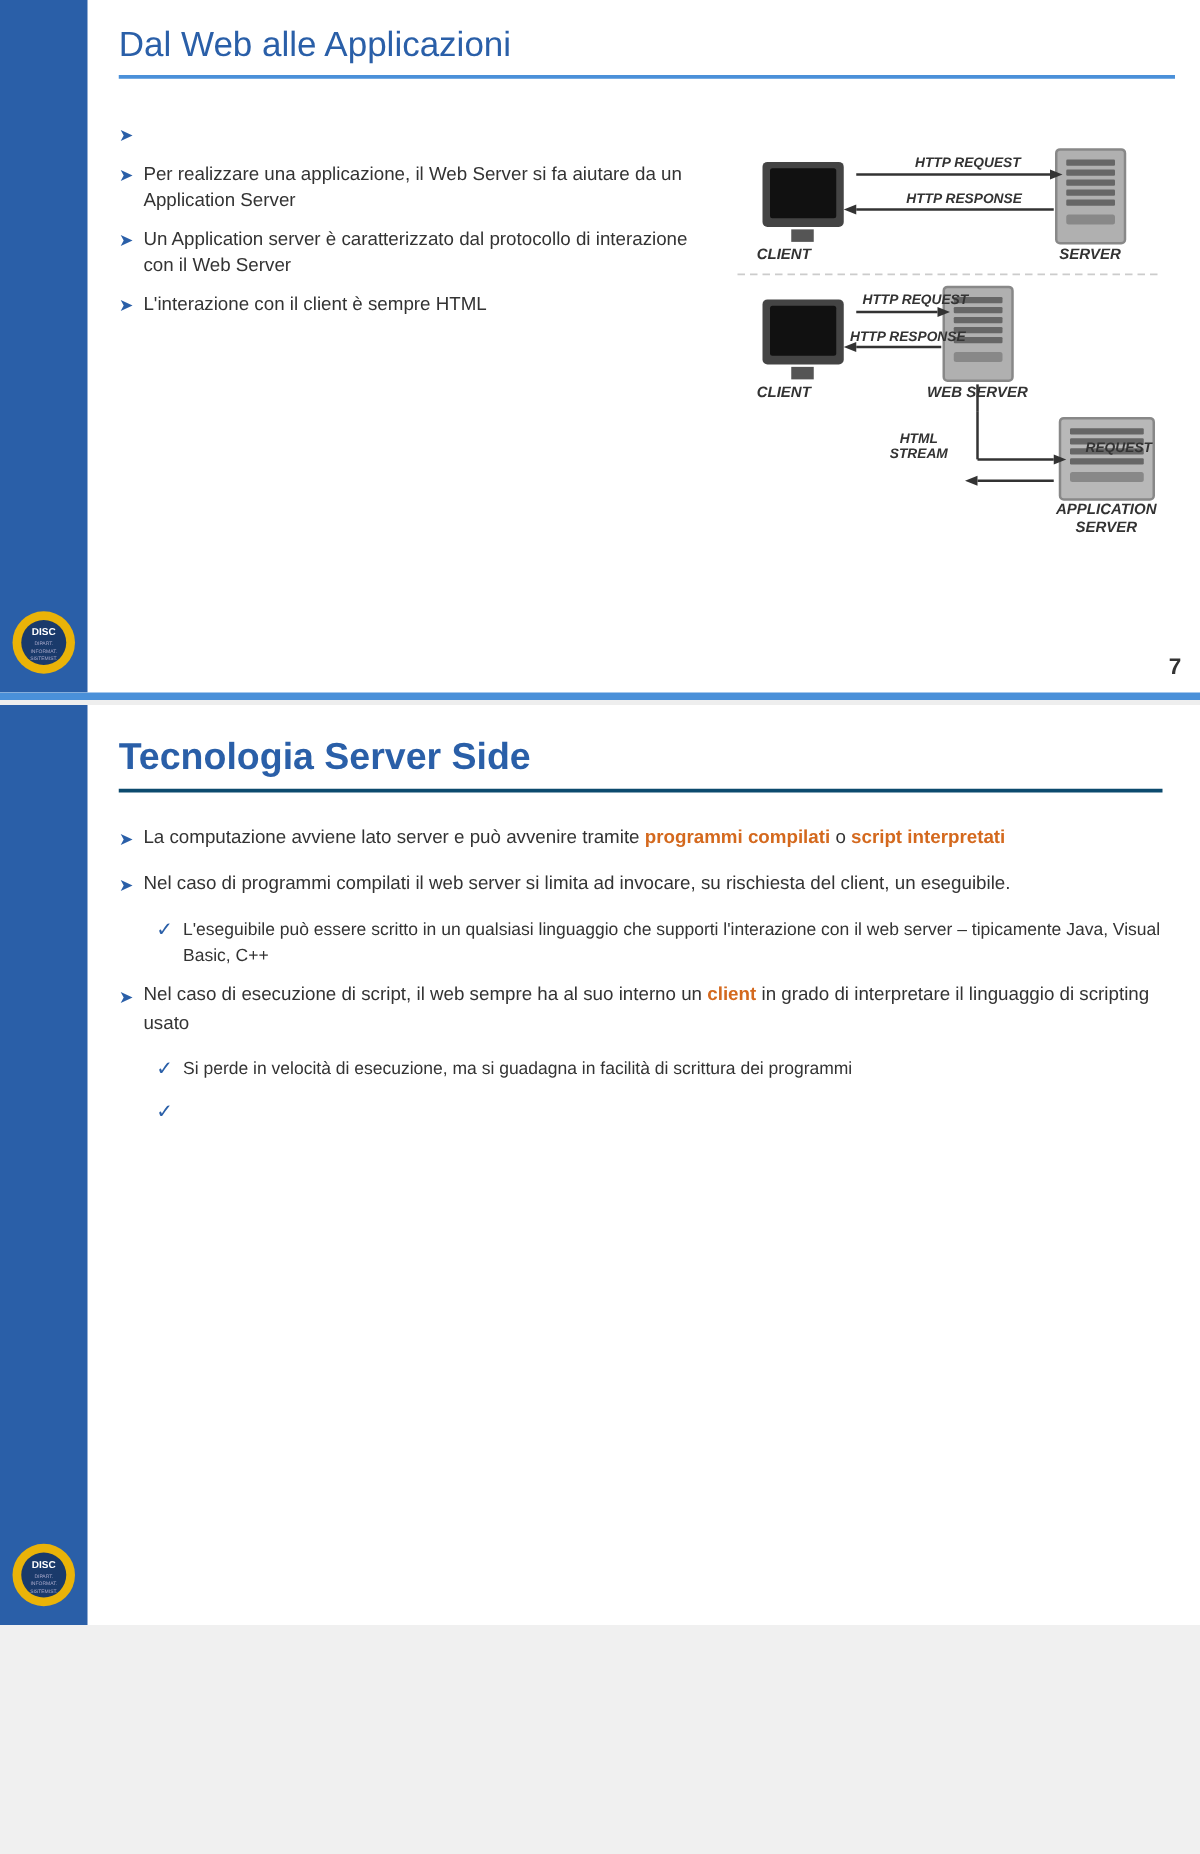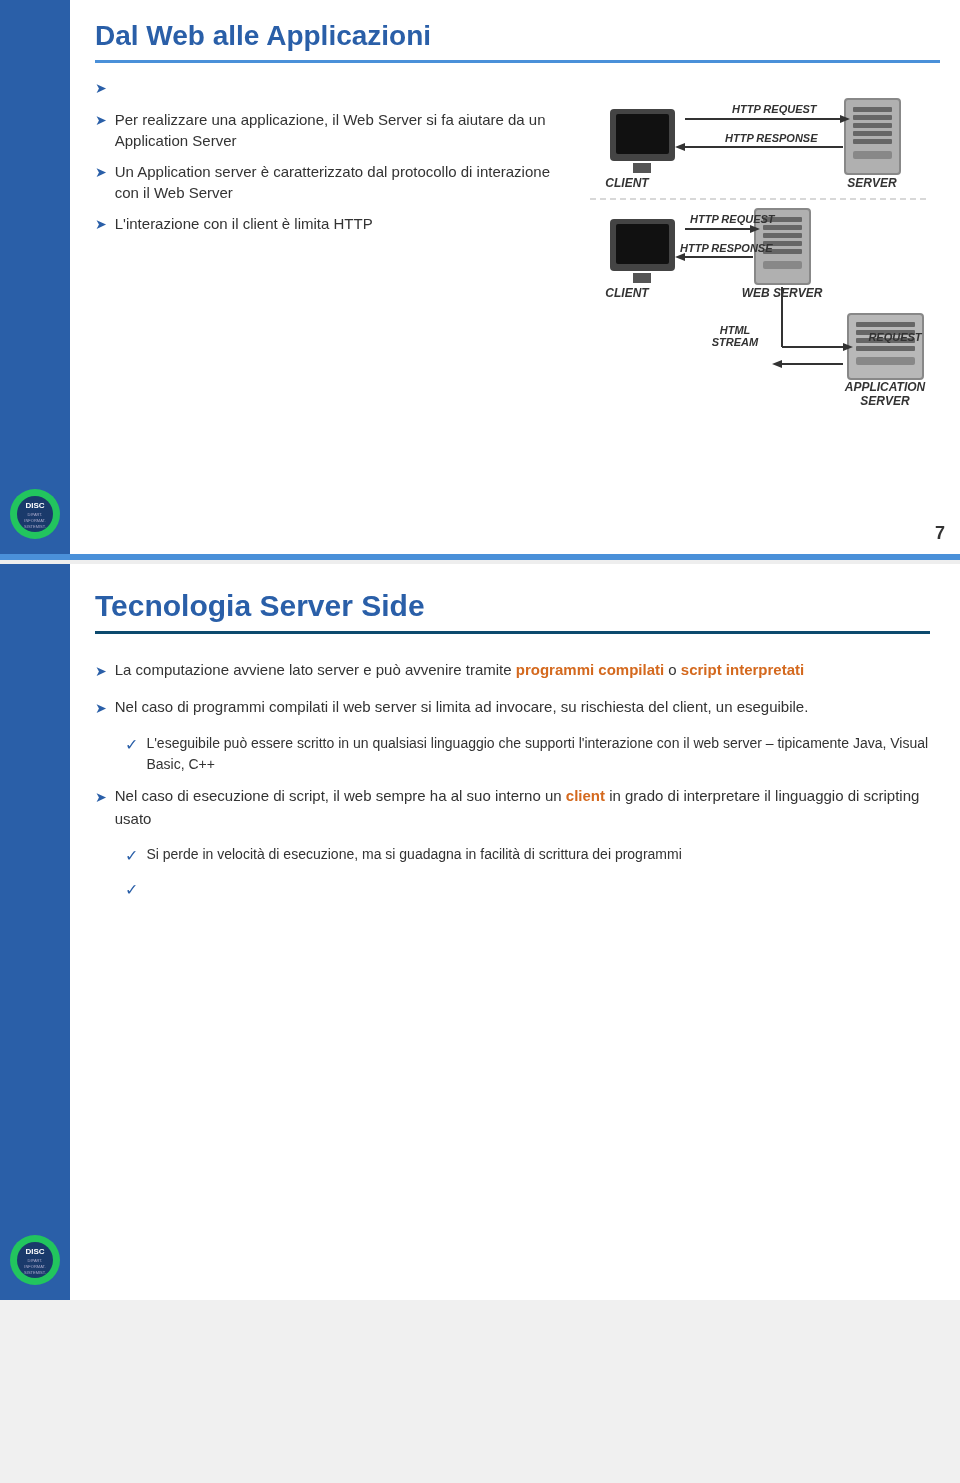--- a/index.html
+++ b/index.html
@@ -33,39 +33,39 @@
       display: flex;
       flex-direction: column;
       align-items: center;
       justify-content: flex-end;
       padding-bottom: 10px;
     }
 
     .logo-circle {
       width: 50px;
       height: 50px;
-      background: #22c55e;
+      background: #eab308;
       border-radius: 50%;
       margin-bottom: 5px;
       display: flex;
       align-items: center;
       justify-content: center;
       overflow: hidden;
     }
 
     .slide-1-content {
       margin-left: 70px;
       padding: 20px 20px 20px 25px;
     }
 
     .slide-title {
       font-size: 28px;
-      font-weight: bold;
+      font-weight: normal;
       color: #2a5fa8;
-      margin-bottom: 4px;
+      margin-bottom: 24px;
       padding-bottom: 8px;
       border-bottom: 3px solid #4a90d9;
     }
 
     .slide-1-body {
       display: flex;
       gap: 20px;
     }
 
     .slide-1-text {
@@ -206,21 +206,21 @@
         <div class="bullet-item">
           <span class="bullet-arrow">➤</span>
           <span>Per realizzare una applicazione, il Web Server si fa aiutare da un Application Server</span>
         </div>
         <div class="bullet-item">
           <span class="bullet-arrow">➤</span>
           <span>Un Application server è caratterizzato dal protocollo di interazione con il Web Server</span>
         </div>
         <div class="bullet-item">
           <span class="bullet-arrow">➤</span>
-          <span>L'interazione con il client è limita HTTP</span>
+          <span>L'interazione con il client è sempre HTML</span>
         </div>
       </div>
 
       <div class="slide-1-diagram">
         <svg class="diagram-svg" viewBox="0 0 360 380">
 
           <rect x="30" y="40" width="65" height="52" rx="4" fill="#444"></rect>
           <rect x="36" y="45" width="53" height="40" rx="2" fill="#111"></rect>
           <rect x="53" y="94" width="18" height="10" fill="#555"></rect>
 

